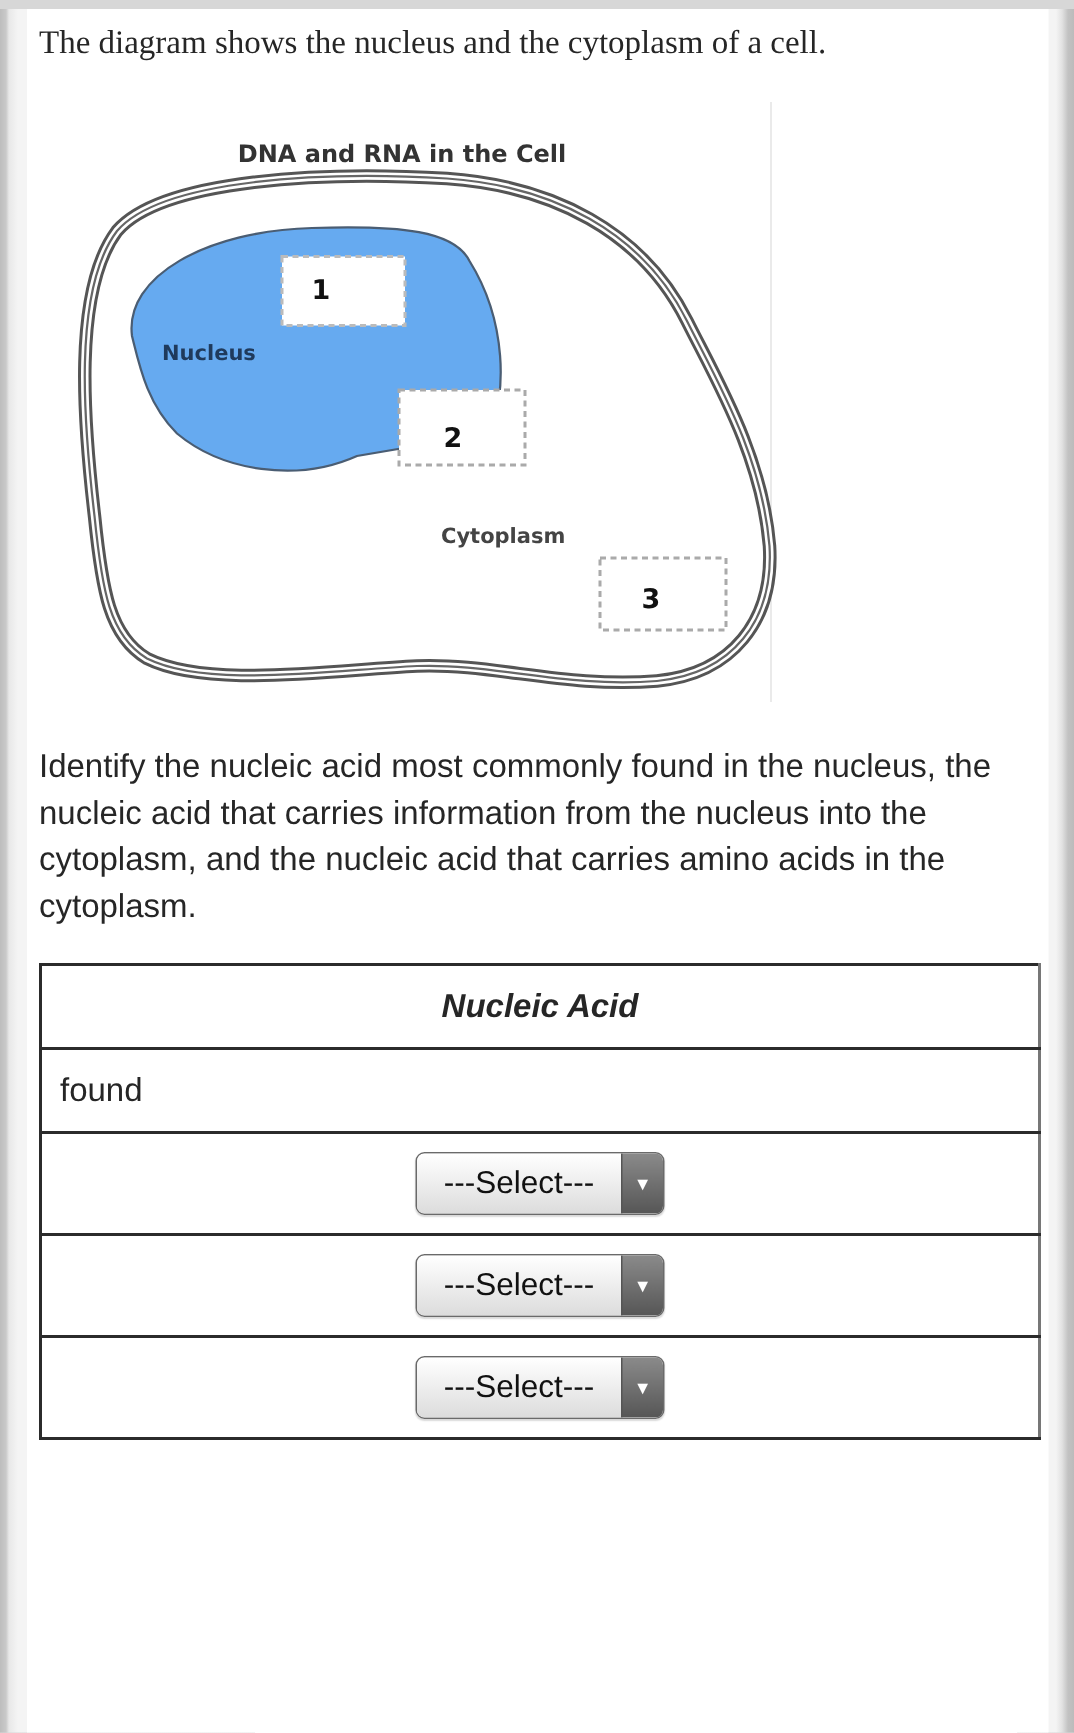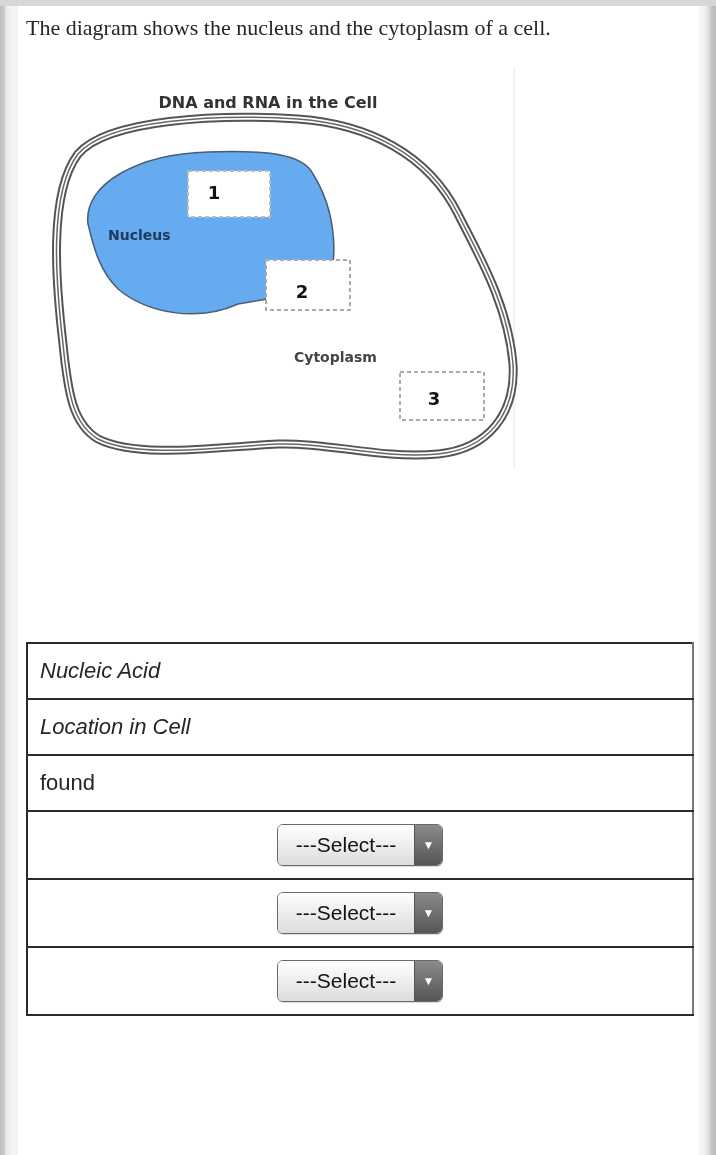--- a/index.html
+++ b/index.html
@@ -58,21 +58,22 @@
     border-collapse: collapse;
   }
   table.answer td {
     border: 2px solid #2b2b2b;
     border-right-color: #777;
     padding: 0 12px;
     font-size: 22px;
     color: #262626;
   }
   td.head {
-    font-weight: normal;
+    text-align: center;
+    font-weight: bold;
     font-style: italic;
     height: 54px;
   }
   td.label { height: 54px; }
   td.selcell {
     text-align: center;
     height: 66px;
   }
   .select {
     display: inline-flex;
@@ -136,28 +137,26 @@
 
       <rect x="228" y="196" width="84" height="50" fill="#ffffff" stroke="#aaa" stroke-width="2" stroke-dasharray="4 3"></rect>
       <text class="svgtext" x="264" y="234" text-anchor="middle" font-size="18" fill="#111">2</text>
 
       <text class="svgtext" x="256" y="298" font-size="14" fill="#444">Cytoplasm</text>
 
       <rect x="362" y="308" width="84" height="48" fill="#ffffff" stroke="#aaa" stroke-width="2" stroke-dasharray="4 3"></rect>
       <text class="svgtext" x="396" y="341" text-anchor="middle" font-size="18" fill="#111">3</text>
     </svg>
 
+    <div class="question">Identify the nucleic acid most commonly found in the nucleus, the nucleic acid that carries information from the nucleus into the cytoplasm, and the nucleic acid that carries amino acids in the cytoplasm.</div>
 
     <table class="answer">
       <tbody>
           <tr>
         <td class="head">Nucleic Acid</td>
-      </tr>
-      <tr>
-        <td class="head">Location in Cell</td>
       </tr>
 
       <tr>
         <td class="label">found</td>
       </tr>
       <tr>
         <td class="selcell">
           <div class="select">
             <span class="val">---Select---</span>
             <span class="arrow">▼</span>

